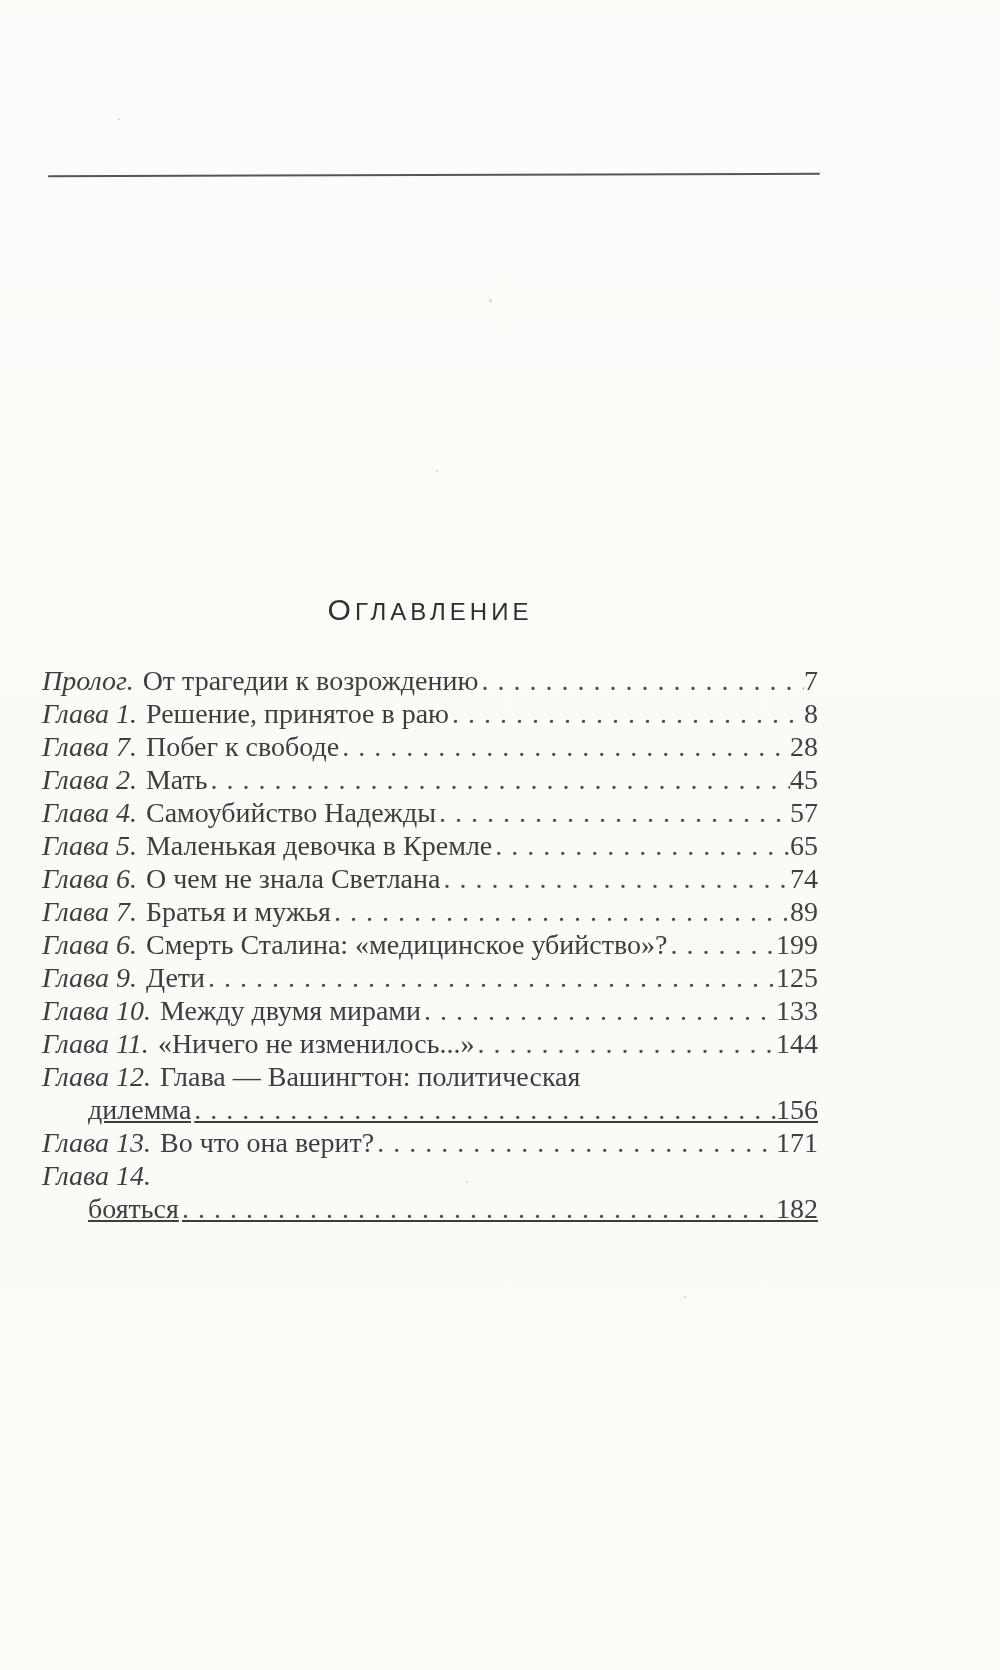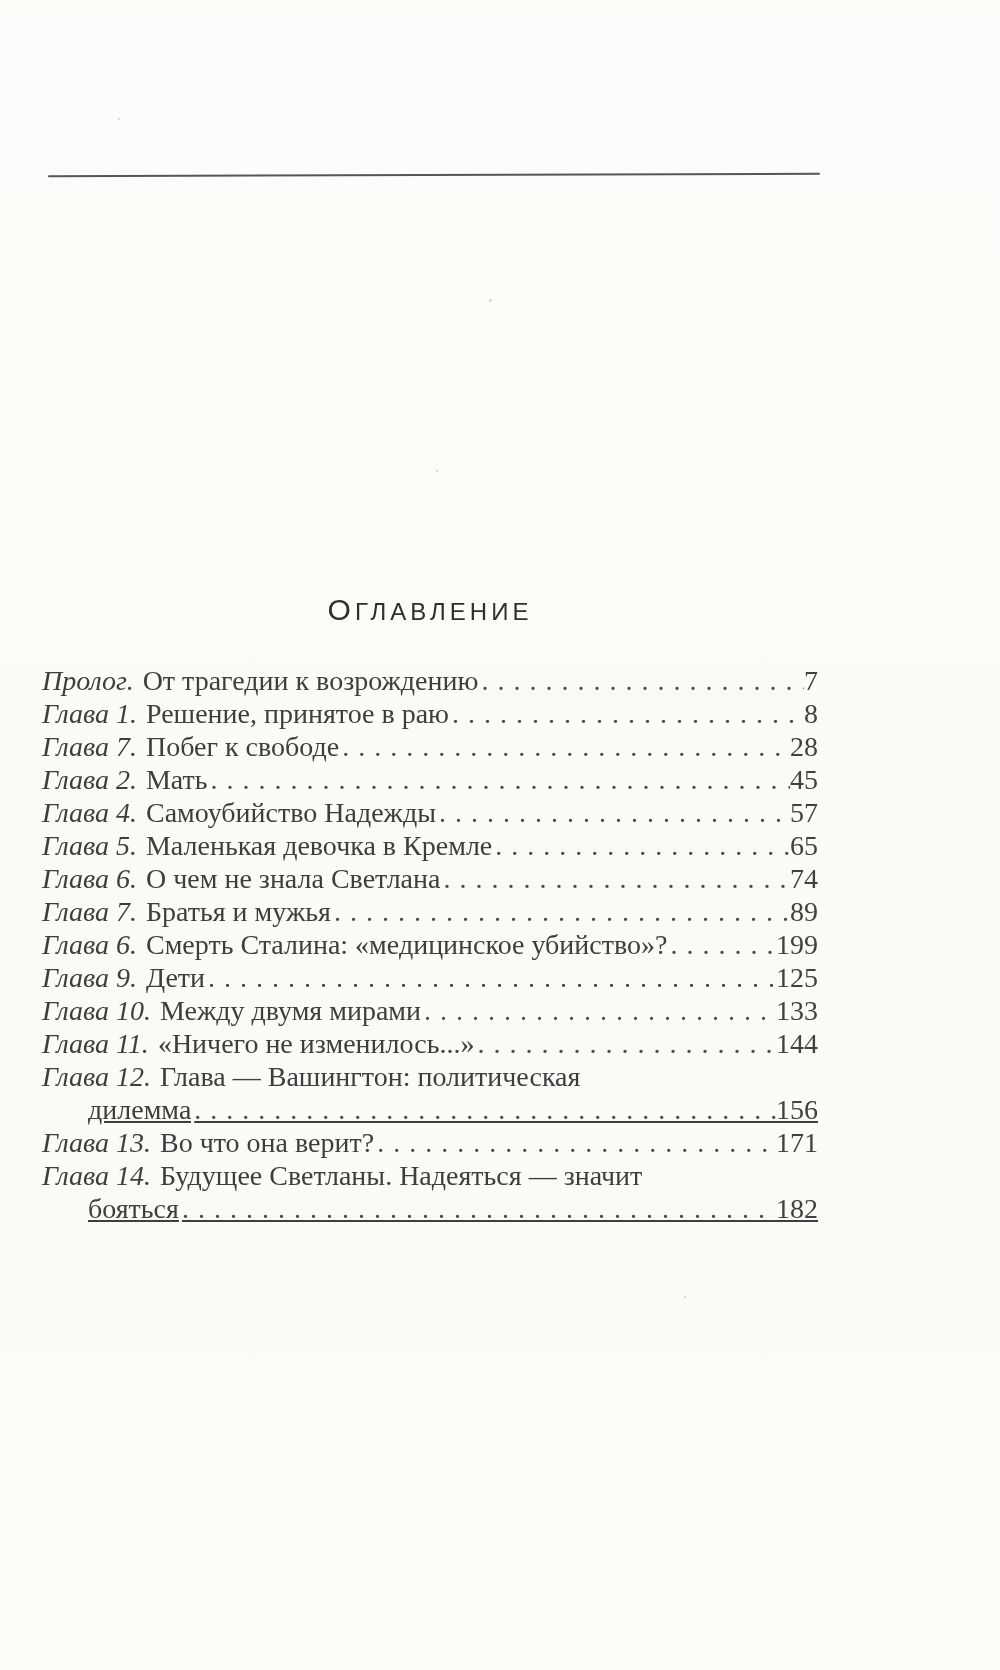--- a/index.html
+++ b/index.html
@@ -190,21 +190,20 @@
 
     <div class="row">
       <span class="pfx">Глава 13.</span>
         <span class="ttl">Во что она верит?</span>
         <span class="leader">. . . . . . . . . . . . . . . . . . . . . . . . . . . . . . . . . . . . . . . . . . . . . . . . . . . . . . . . . . . . . . . . . . . . . . . . . . . . . . . . . . . . . . . . . . . . . . . . . . . . . . . . . . . . . . . . . . . . . . . . . . . . . . . . . . </span>
         <span class="pg">171</span>
     </div>
 
     <div class="row">
       <span class="pfx">Глава 14.</span>
-        <span class="ttl">Будущее Светланы. Надеяться — значит</span>
     </div>
     <div class="row cont">
       <span class="ttl">бояться</span>
         <span class="leader">. . . . . . . . . . . . . . . . . . . . . . . . . . . . . . . . . . . . . . . . . . . . . . . . . . . . . . . . . . . . . . . . . . . . . . . . . . . . . . . . . . . . . . . . . . . . . . . . . . . . . . . . . . . . . . . . . . . . . . . . . . . . . . . . . . </span>
         <span class="pg">182</span>
     </div>
 
   </div>
 
   <div class="speck" style="left:489px; top:284px; width:3px; height:3px;"></div>

